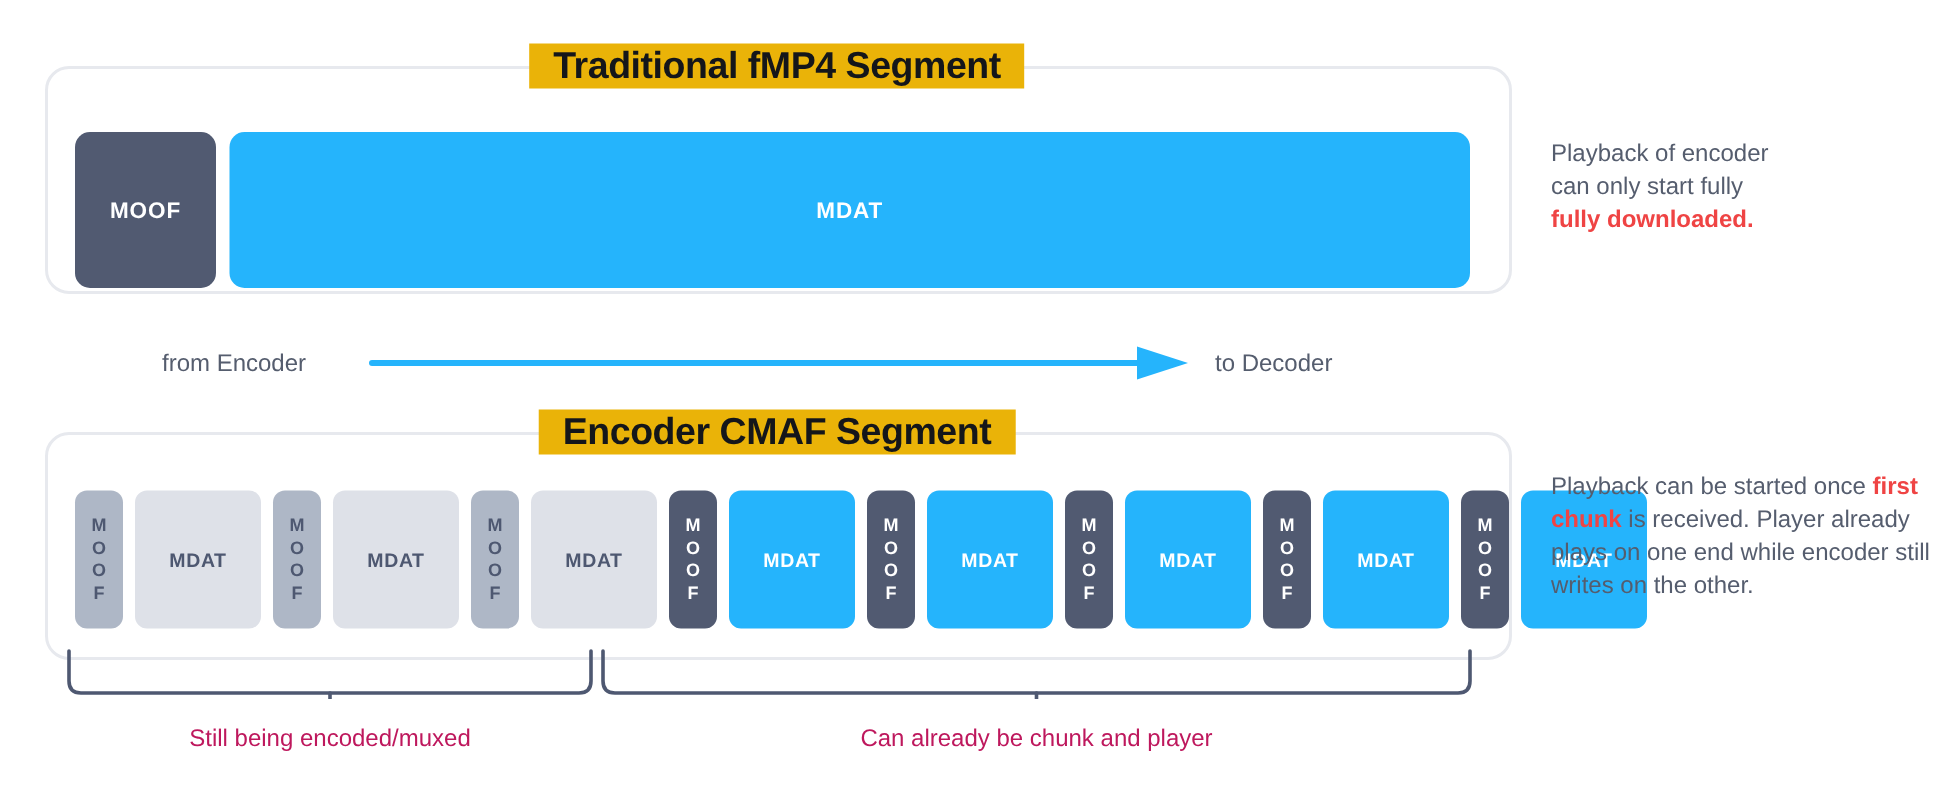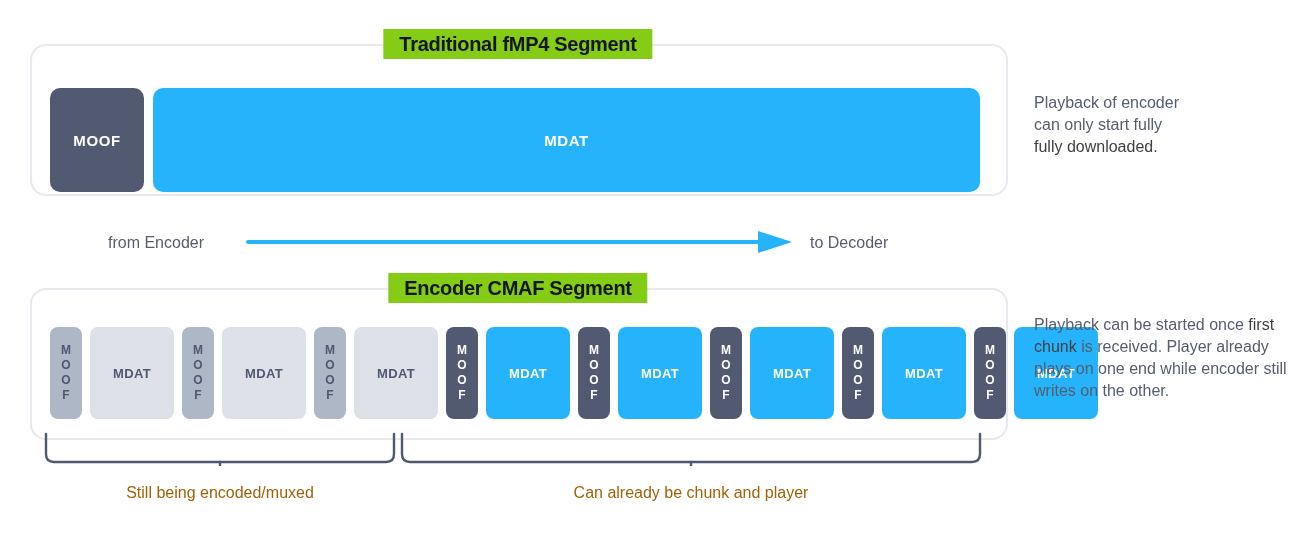--- a/index.html
+++ b/index.html
@@ -21,23 +21,23 @@
     background:#fff;
     box-sizing:border-box;
   }
   #panel-top{left:30px;top:44px;width:978px;height:152px;}
   #panel-bottom{left:30px;top:288px;width:978px;height:152px;}
 
   
   .panel-title{
     position:absolute;
     transform:translateX(-50%);
-    background:#84cc16;
+    background:#eab308;
     padding:0 16px;
-    font-size:20px;
+    font-size:25px;
     font-weight:bold;
     color:#14161a;
     letter-spacing:-0.3px;
     white-space:nowrap;
     line-height:30px;
   }
   #title-top{left:518px;top:29px;}
   #title-bottom{left:518px;top:273px;}
 
   
@@ -92,36 +92,36 @@
 
   
   .bracket{position:absolute;}
   #bracket-left{left:44px;top:432px;width:352px;height:34px;}
   #bracket-right{left:400px;top:432px;width:582px;height:34px;}
 
   .bracket-label{
     position:absolute;
     transform:translateX(-50%);
     font-size:16px;
-    color:#a16207;
+    color:#be185d;
     white-space:nowrap;
     line-height:20px;
   }
   #bracket-label-left{left:220px;top:483px;}
   #bracket-label-right{left:691px;top:483px;}
 
   
   .note{
     position:absolute;
     width:268px;
     font-size:16px;
     line-height:22px;
     color:#555d6e;
   }
-  .note b{color:#404040;font-weight:normal;}
+  .note b{color:#ef4444;font-weight:bold;}
   #note-top{left:1034px;top:92px;}
   #note-bottom{left:1034px;top:314px;}
 </style>
 </head>
 <body>
 
 <div class="stage">
 
   <div class="panel" id="panel-top"></div>
 

